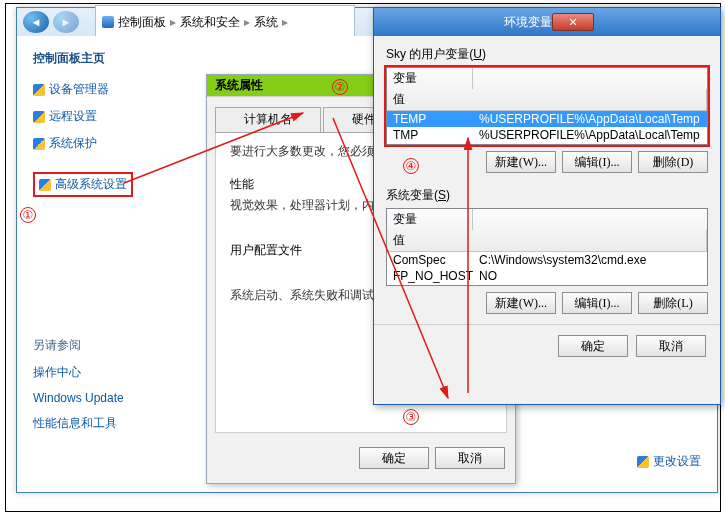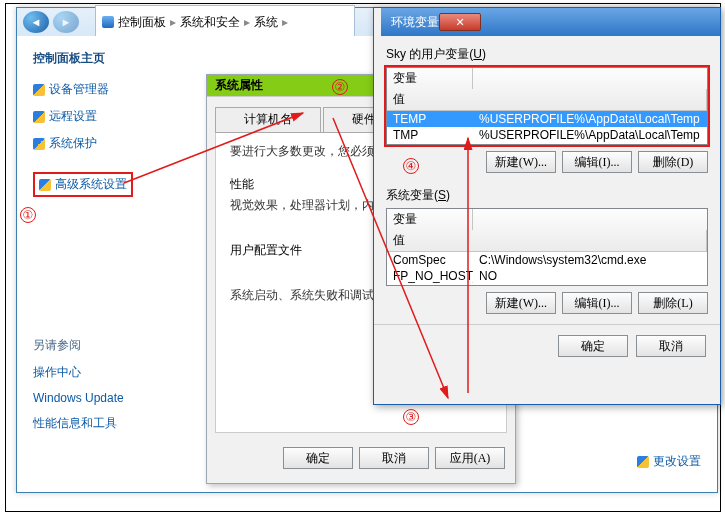--- a/index.html
+++ b/index.html
@@ -35,21 +35,21 @@
   .sp-body { padding: 10px 14px; background: #fff; margin: 0 8px 8px; border: 1px solid #ccc; border-top: none; height: 300px; }
   .sp-section { margin-bottom: 16px; font-family: SimSun; }
   .sp-section .hdr { margin-bottom: 4px; }
   .sp-section .sub { color: #333; }
   .sp-buttons { display: flex; justify-content: flex-end; gap: 6px; padding: 6px 10px; }
   .btn { min-width: 70px; height: 22px; background: linear-gradient(#fdfdfd,#e3e3e3); border: 1px solid #8a8f94; display: inline-flex; align-items: center; justify-content: center; padding: 0 8px; cursor: pointer; font-family: SimSun; }
   .btn.boxed { outline: 2px solid #e21a1a; }
 
   
   .envdlg { position: absolute; left: 367px; top: 3px; width: 348px; height: 398px; border: 1px solid #1a5fad; background: #f1f1f1; box-shadow: 2px 2px 8px rgba(0,0,0,0.35); }
-  .env-titlebar { height: 28px; background: linear-gradient(#69a6e5, #2f76c7); color: #fff; display: flex; align-items: center; justify-content: flex-start; padding: 0 6px 0 10px; margin-left: 7px; }
+  .env-titlebar { height: 28px; background: linear-gradient(#69a6e5, #2f76c7); color: #fff; display: flex; align-items: center; justify-content: center; padding: 0 6px 0 10px; }
   .env-close { width: 42px; height: 18px; background: linear-gradient(#e98a7f,#c83a2a); border: 1px solid #803020; border-radius: 2px; color: #fff; display: inline-flex; align-items: center; justify-content: center; font-size: 11px; }
   .env-group { margin: 10px 12px 6px; }
   .env-group-label { font-family: SimSun; margin-bottom: 4px; }
   .env-group-label u { text-decoration: underline; }
   .env-list { border: 1px solid #828790; background: #fff; height: 78px; overflow: hidden; font-family: SimSun; font-size: 12px; }
   .env-list.boxed { outline: 2px solid #e21a1a; }
   .env-head { display: flex; background: linear-gradient(#fdfdfd,#ebebeb); border-bottom: 1px solid #c5c5c5; flex-direction: column; }
   .env-head div { padding: 2px 6px; border-right: 1px solid #c5c5c5; }
   .col-var { width: 86px; }
   .col-val { flex: 1; }
@@ -134,21 +134,20 @@
       <div class="sp-section" style="margin-top:28px">
         <div class="sub">系统启动、系统失败和调试信</div>
       </div>
       <div style="text-align:right;margin-top:22px">
         <span class="btn boxed" style="min-width:110px">环境变量(N)...</span>
       </div>
     </div>
     <div class="sp-buttons">
       <span class="btn">确定</span>
       <span class="btn">取消</span>
-      <span class="btn">应用(A)</span>
     </div>
   </div>
 
   <div class="envdlg">
     <div class="env-titlebar">
       <span>环境变量</span>
       <span class="env-close">✕</span>
     </div>
 
     <div class="env-group">

